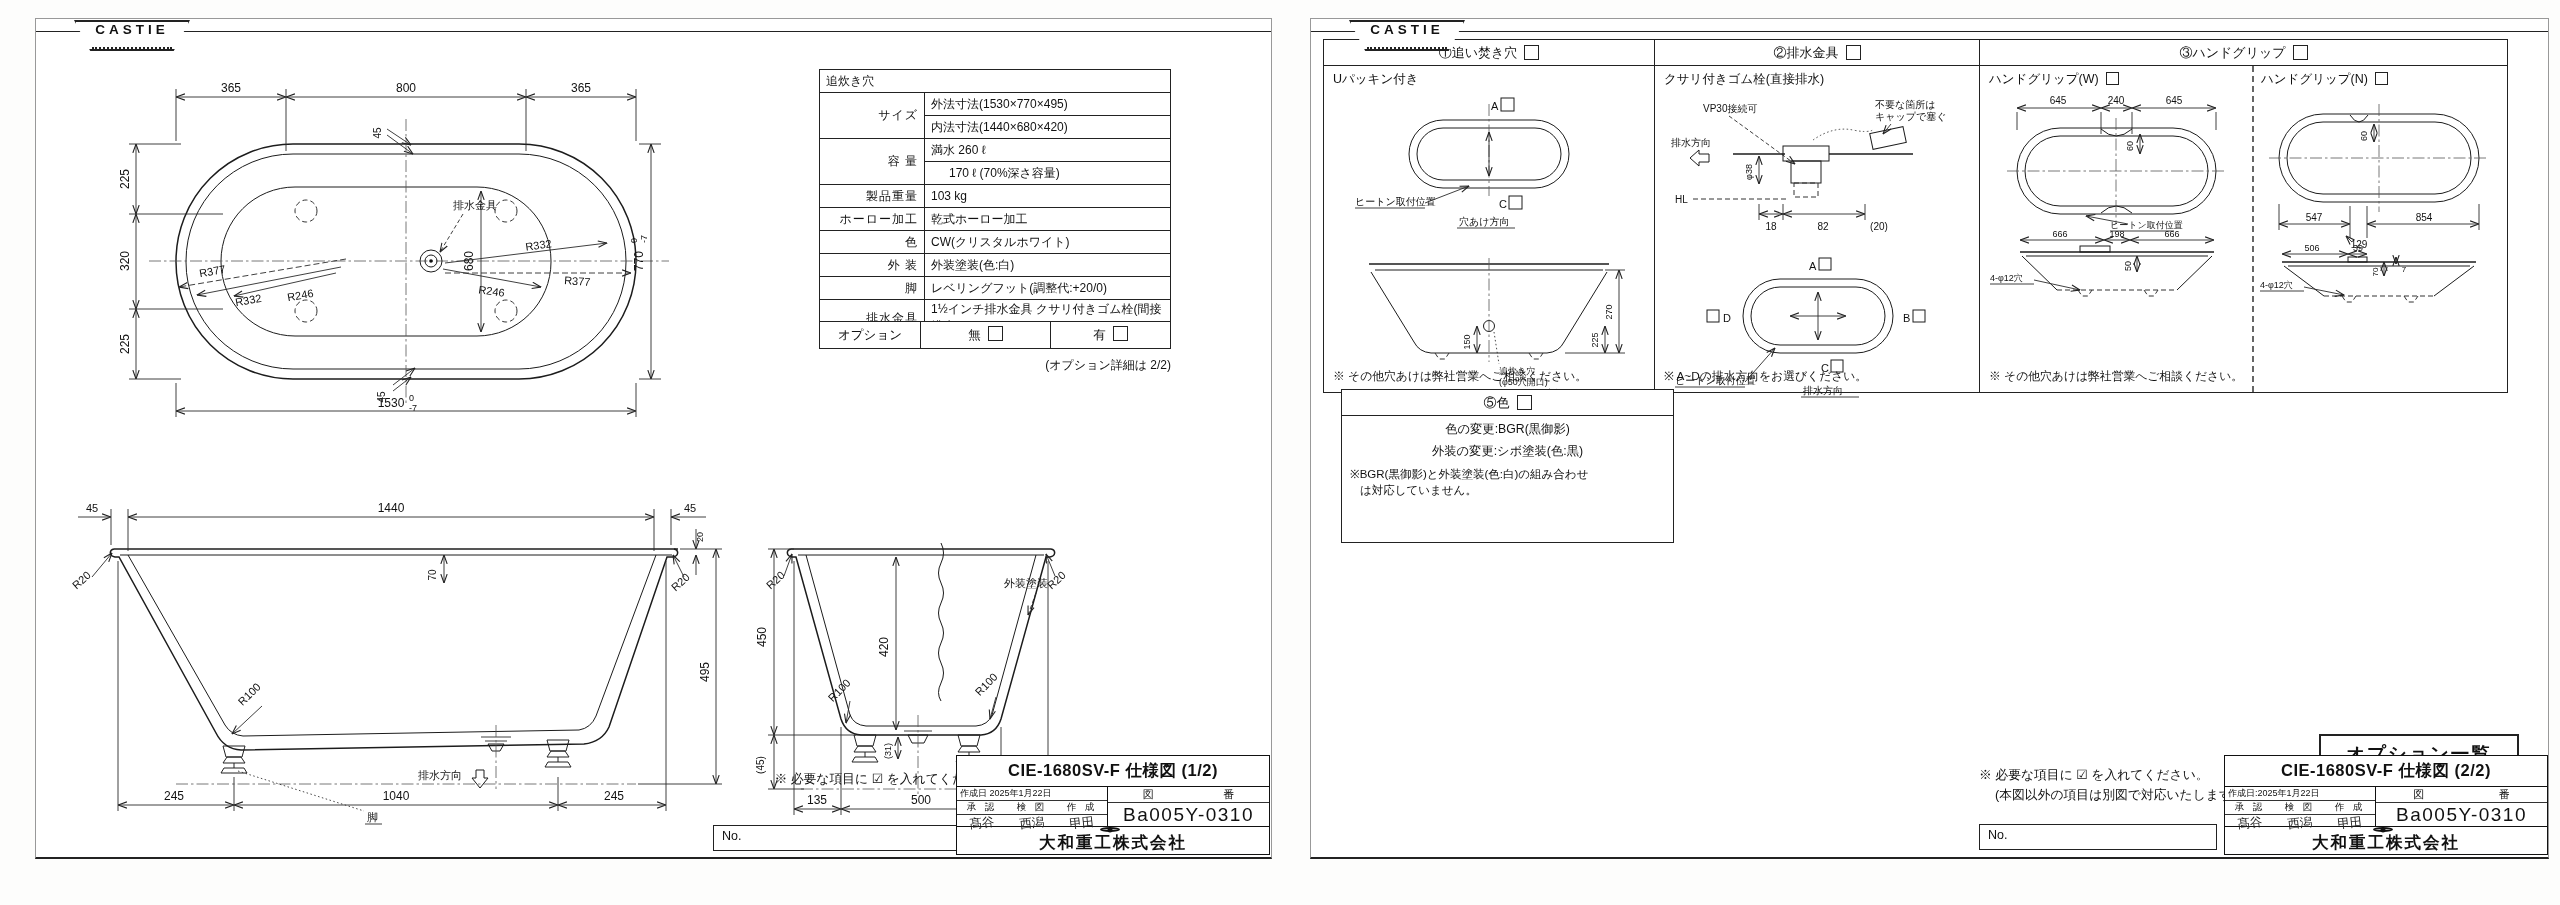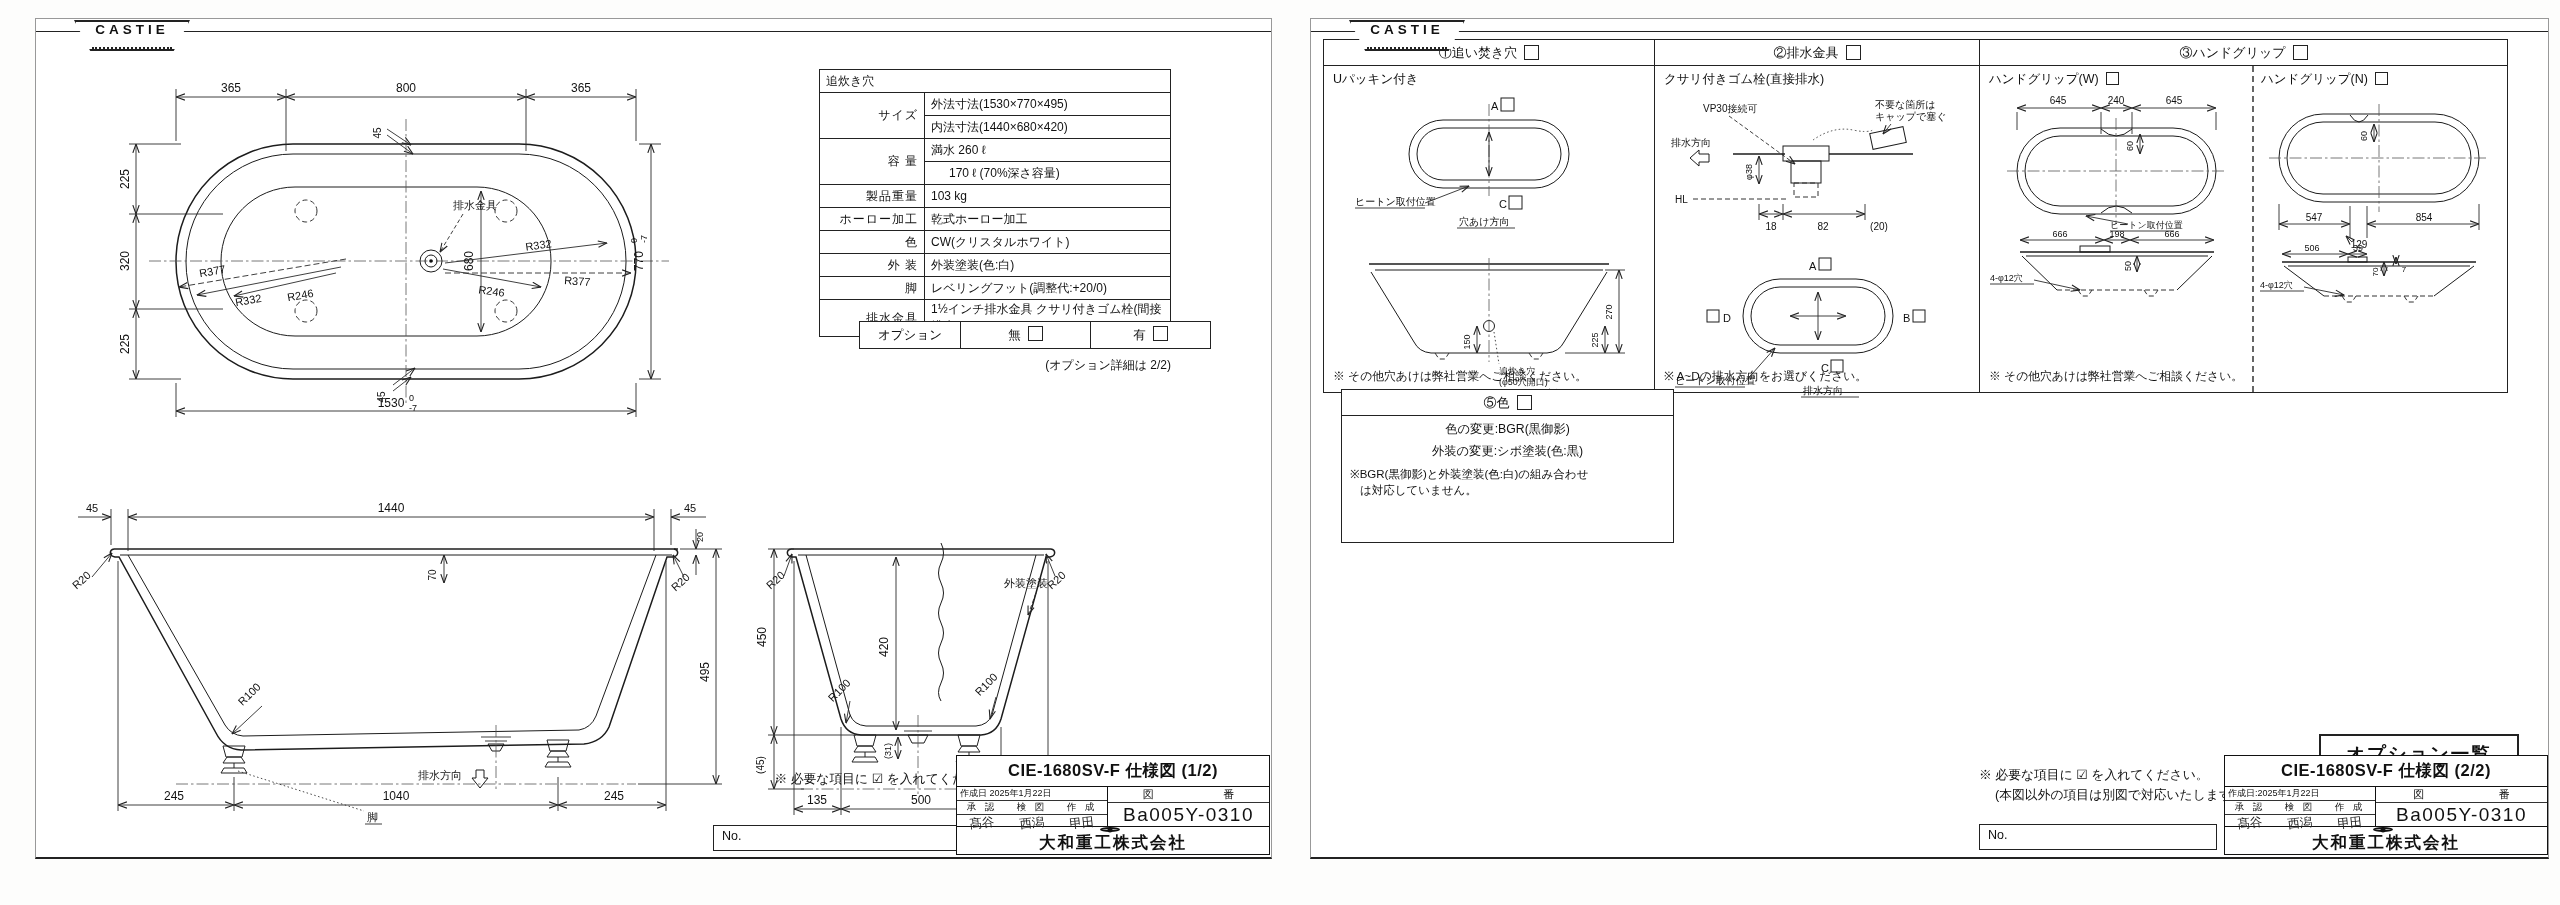--- a/index.html
+++ b/index.html
@@ -9,21 +9,21 @@
   .sheet2{left:1310px;top:18px;width:1237px;height:838px;}
   .frameline{position:absolute;left:0;right:0;top:12px;border-top:1.6px solid #222;}
   .logo{position:absolute;left:38px;top:1px;width:112px;height:27px;background:#fff;z-index:3;
         border:2px solid #222;clip-path:polygon(0 0,100% 0,86% 100%,14% 100%);
         display:flex;justify-content:center;}
   .logo span{font-weight:700;font-size:13.5px;letter-spacing:4px;border-bottom:2px dotted #222;padding:0 3px;}
   
   table.spec{position:absolute;left:783px;top:50px;width:352px;border-collapse:collapse;background:#fff;}
   table.spec td{border:1.3px solid #222;font-size:12px;padding:1px 6px;height:20px;}
   table.spec td.lb{width:92px;text-align:right;letter-spacing:1px;}
-  table.opt{position:absolute;left:783px;top:302px;width:352px;border-collapse:collapse;background:#fff;margin-left:40px;}
+  table.opt{position:absolute;left:783px;top:302px;width:352px;border-collapse:collapse;background:#fff;}
   table.opt td{border:1.3px solid #222;font-size:12.5px;height:24px;text-align:center;}
   .cb{display:inline-block;width:13px;height:13px;border:1.4px solid #222;vertical-align:-2px;margin-left:7px;background:#fff;}
   .cb.sm{width:11px;height:11px;}
   .optnote{position:absolute;left:885px;top:338px;width:250px;font-size:12px;text-align:right;}
   .note{position:absolute;font-size:12.8px;}
   .nobox{position:absolute;border:1.4px solid #222;background:#fff;font-size:12.5px;padding:3px 8px;}
   
   .tb{position:absolute;display:flex;flex-direction:column;border:1.8px solid #111;background:#fff;}
   .tb-title{height:30px;border-bottom:1.4px solid #111;display:flex;align-items:center;justify-content:center;font-size:16.5px;font-weight:700;letter-spacing:.5px;}
   .tb-mid{flex:1;display:flex;min-height:0;}

